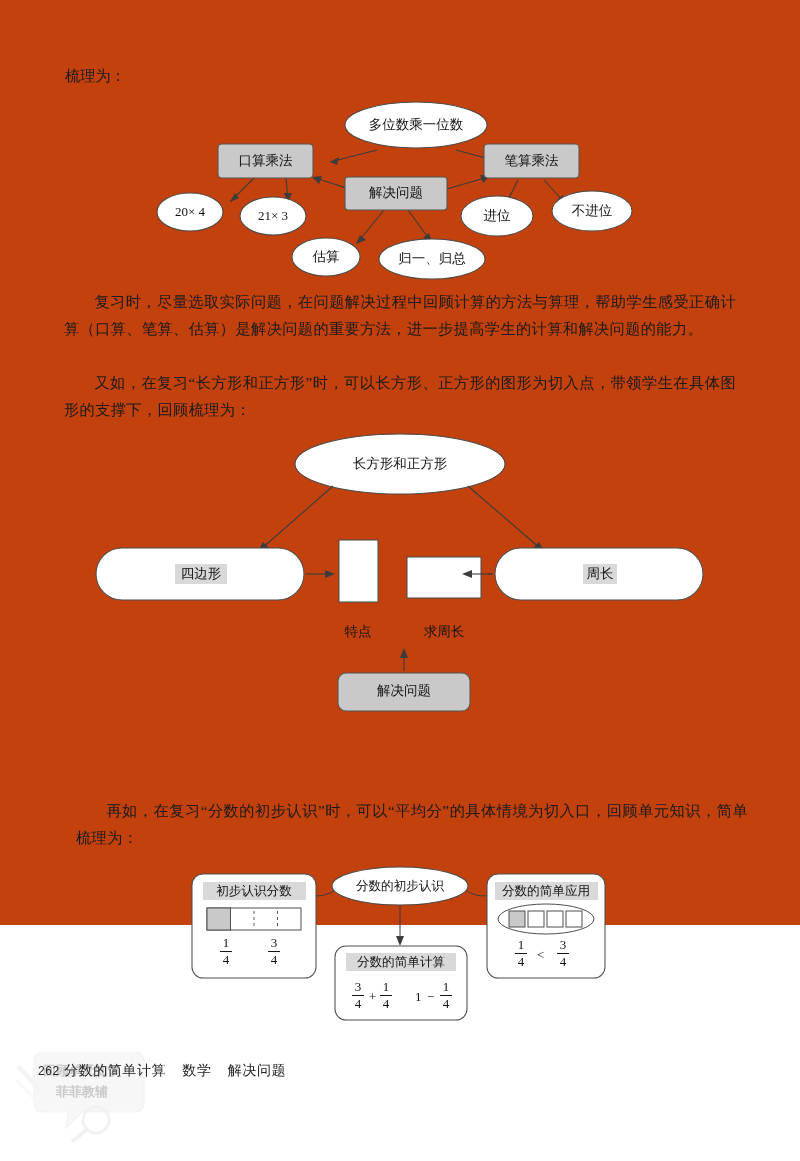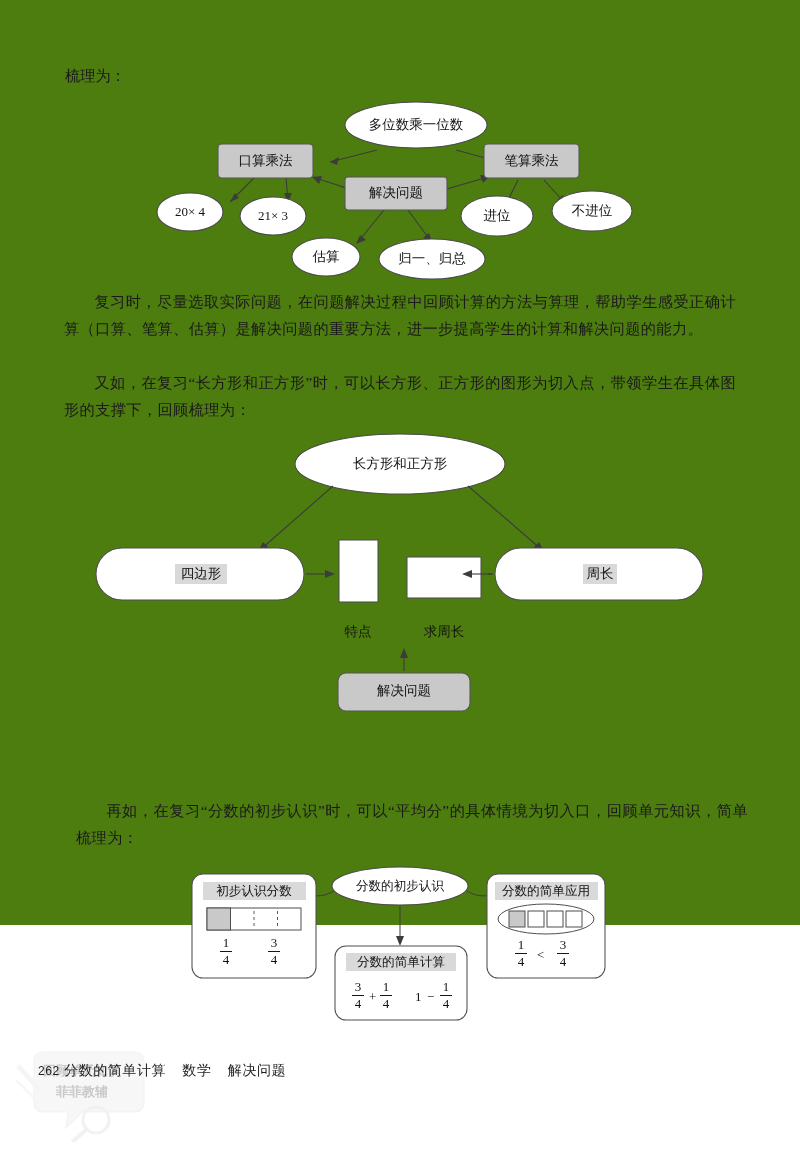--- a/index.html
+++ b/index.html
@@ -13,21 +13,21 @@
     position: relative;
     font-family: "Liberation Serif", "DejaVu Serif", serif;
     color: #141414;
     overflow: hidden;
   }
   .page {
     position: absolute;
     left: 0; top: 0;
     width: 800px;
     height: 925px;
-    background: #4d7c0f;
+    background: #c2410c;
   }
 
   
   .para {
     position: absolute;
     font-size: 15.2px;
     line-height: 27px;
     letter-spacing: 0.4px;
     color: #1a1a1a;
     text-align: justify;

